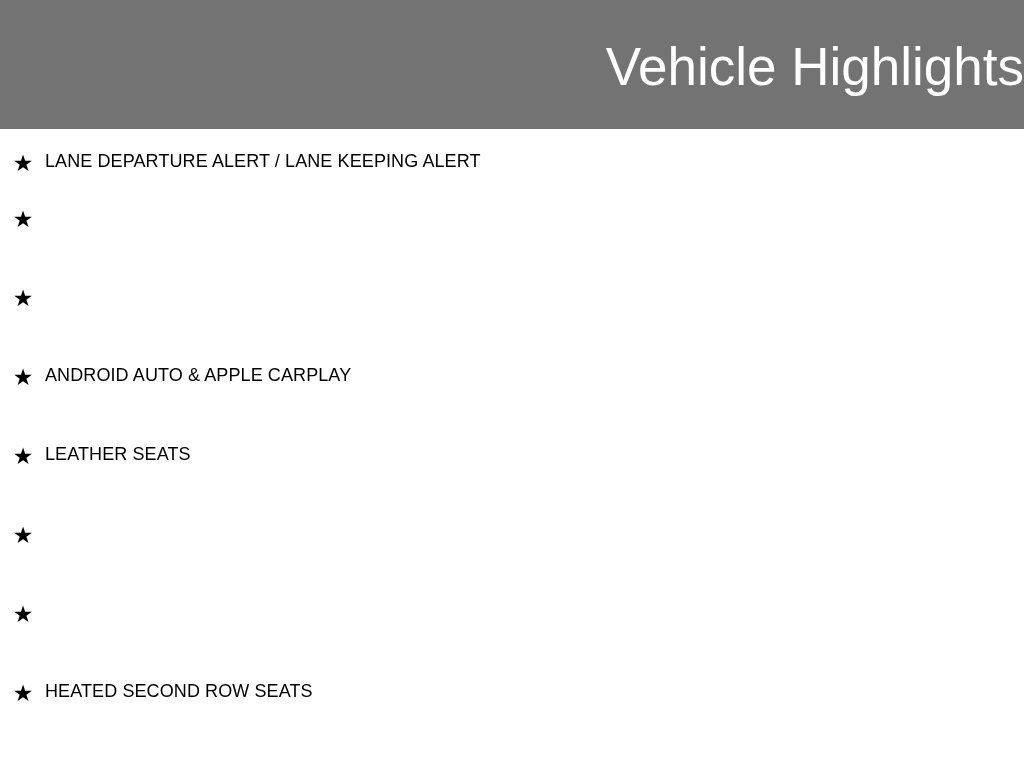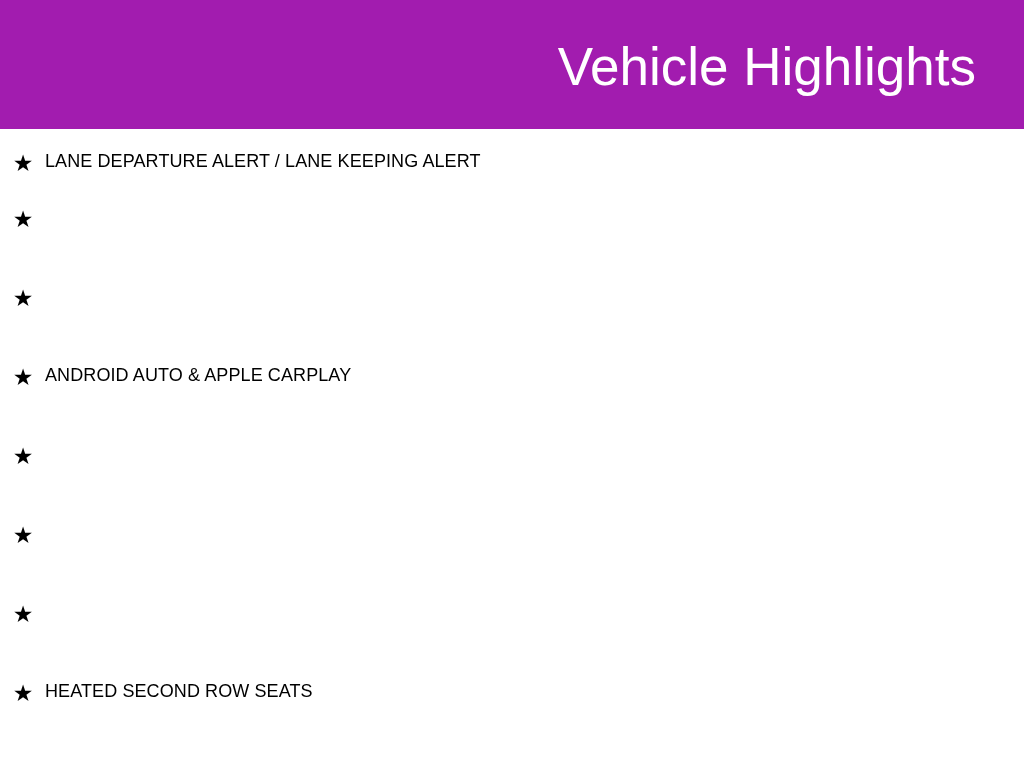--- a/index.html
+++ b/index.html
@@ -22,26 +22,25 @@
     background: #ffffff;
   }
 
   
   .header-banner {
     position: absolute;
     left: 0;
     top: 0;
     width: 1024px;
     height: 129px;
-    background: #a21caf;
+    background: #737373;
     box-sizing: border-box;
     display: flex;
     align-items: center;
     justify-content: flex-end;
-    padding-right: 48px;
   }
   .header-title {
     color: #ffffff;
     font-family: "Liberation Sans", sans-serif;
     font-size: 53px;
     font-weight: 400;
     line-height: 1;
     letter-spacing: 0px;
     white-space: nowrap;
     margin-top: 4px;
@@ -118,20 +117,21 @@
       <span class="bullet-star">★</span>
     </li>
 
     <li class="highlight-item">
       <span class="bullet-star">★</span>
       <span class="highlight-label">ANDROID AUTO &amp; APPLE CARPLAY</span>
     </li>
 
     <li class="highlight-item">
       <span class="bullet-star">★</span>
+      <span class="highlight-label">LEATHER SEATS</span>
     </li>
 
     <li class="highlight-item">
       <span class="bullet-star">★</span>
     </li>
 
     <li class="highlight-item">
       <span class="bullet-star">★</span>
     </li>
 

